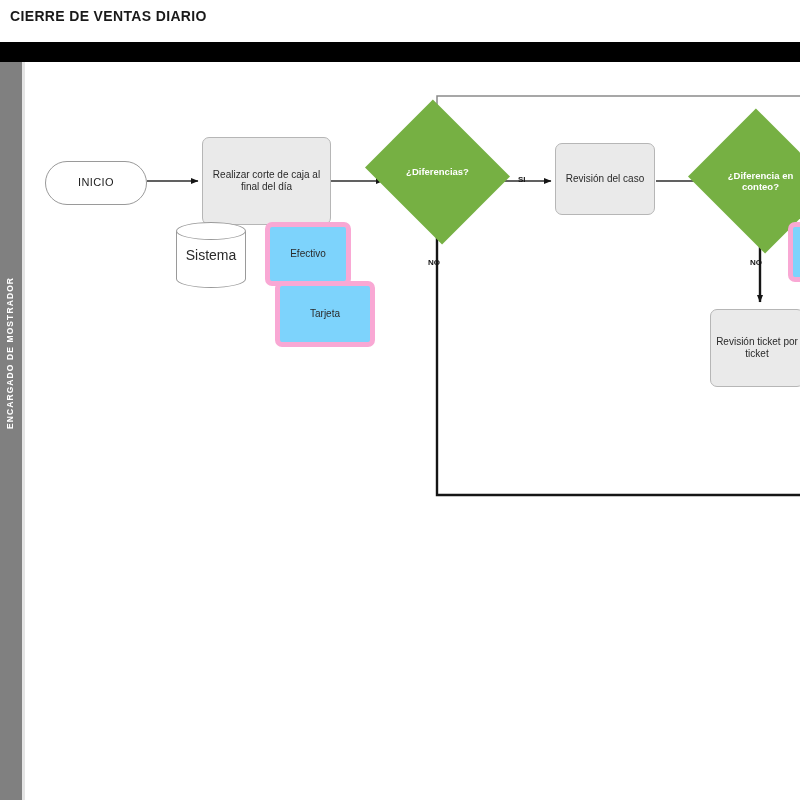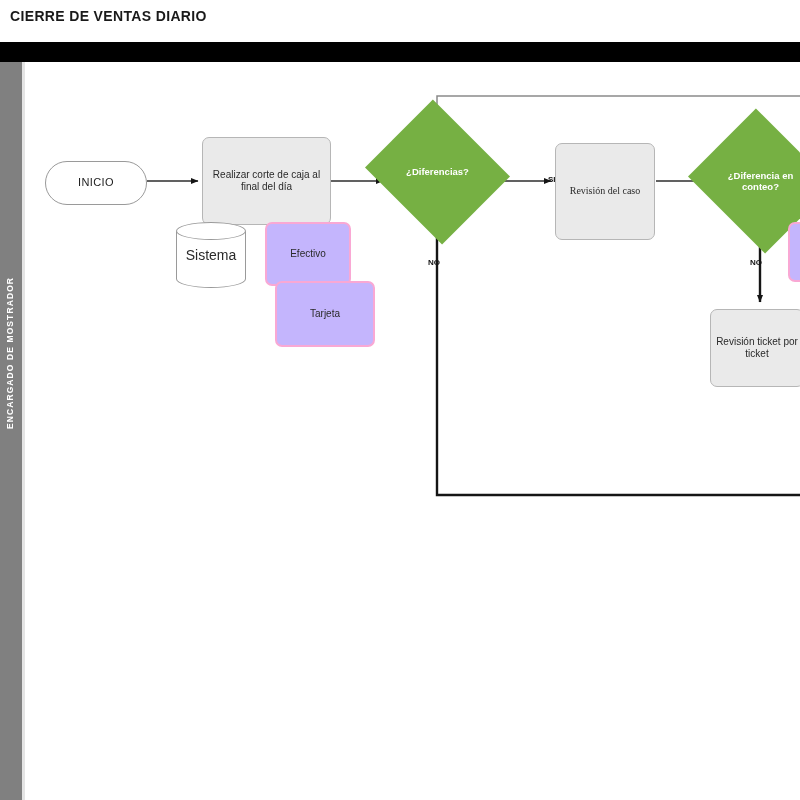--- a/index.html
+++ b/index.html
@@ -110,22 +110,22 @@
   .node-process {
     background: #eaeaea;
     border: 1px solid #b6b6b6;
     border-radius: 7px;
     font-size: 10px;
     color: #2a2a2a;
     padding: 4px;
   }
 
   .node-card {
-    background: #c4b5fd;
-    border: 2px solid #f9a8d4;
+    background: #7dd3fc;
+    border: 5px solid #f9a8d4;
     border-radius: 7px;
     font-size: 10px;
     color: #2a2a2a;
   }
 
   .node-decision {
     font-size: 9.5px;
     font-weight: bold;
     color: #ffffff;
     padding: 0 10px;
@@ -275,32 +275,32 @@
 
 <div class="node node-card" style="left:275px; top:281px; width:100px; height:66px;">
   <span>Tarjeta</span>
 </div>
 
 <div class="node node-decision" style="left:383px; top:124px; width:109px; height:96px;">
   <div class="diamond-bg"></div>
   <div class="diamond-text">¿Diferencias?</div>
 </div>
 
-<div class="node node-process" style="left:555px; top:143px; width:100px; height:97px;font-family:Liberation Serif, serif;">
+<div class="node node-process" style="left:555px; top:143px; width:100px; height:72px;">
   <span>Revisión del caso</span>
 </div>
 
 <div class="node node-decision" style="left:706px; top:133px; width:109px; height:96px;">
   <div class="diamond-bg"></div>
   <div class="diamond-text">¿Diferencia en conteo?</div>
 </div>
 
 <div class="node node-card" style="left:788px; top:222px; width:60px; height:60px;"></div>
 
 <div class="node node-process" style="left:710px; top:309px; width:94px; height:78px;">
   <span>Revisión ticket por ticket</span>
 </div>
 
-<div class="edge-label" style="left:548px; top:175px;text-align:right;">SI</div>
+<div class="edge-label" style="left:518px; top:175px;text-align:right;">SI</div>
 
 <div class="edge-label" style="left:428px; top:258px;">NO</div>
 
 <div class="edge-label" style="left:750px; top:258px;">NO</div>
 
 </body></html>

